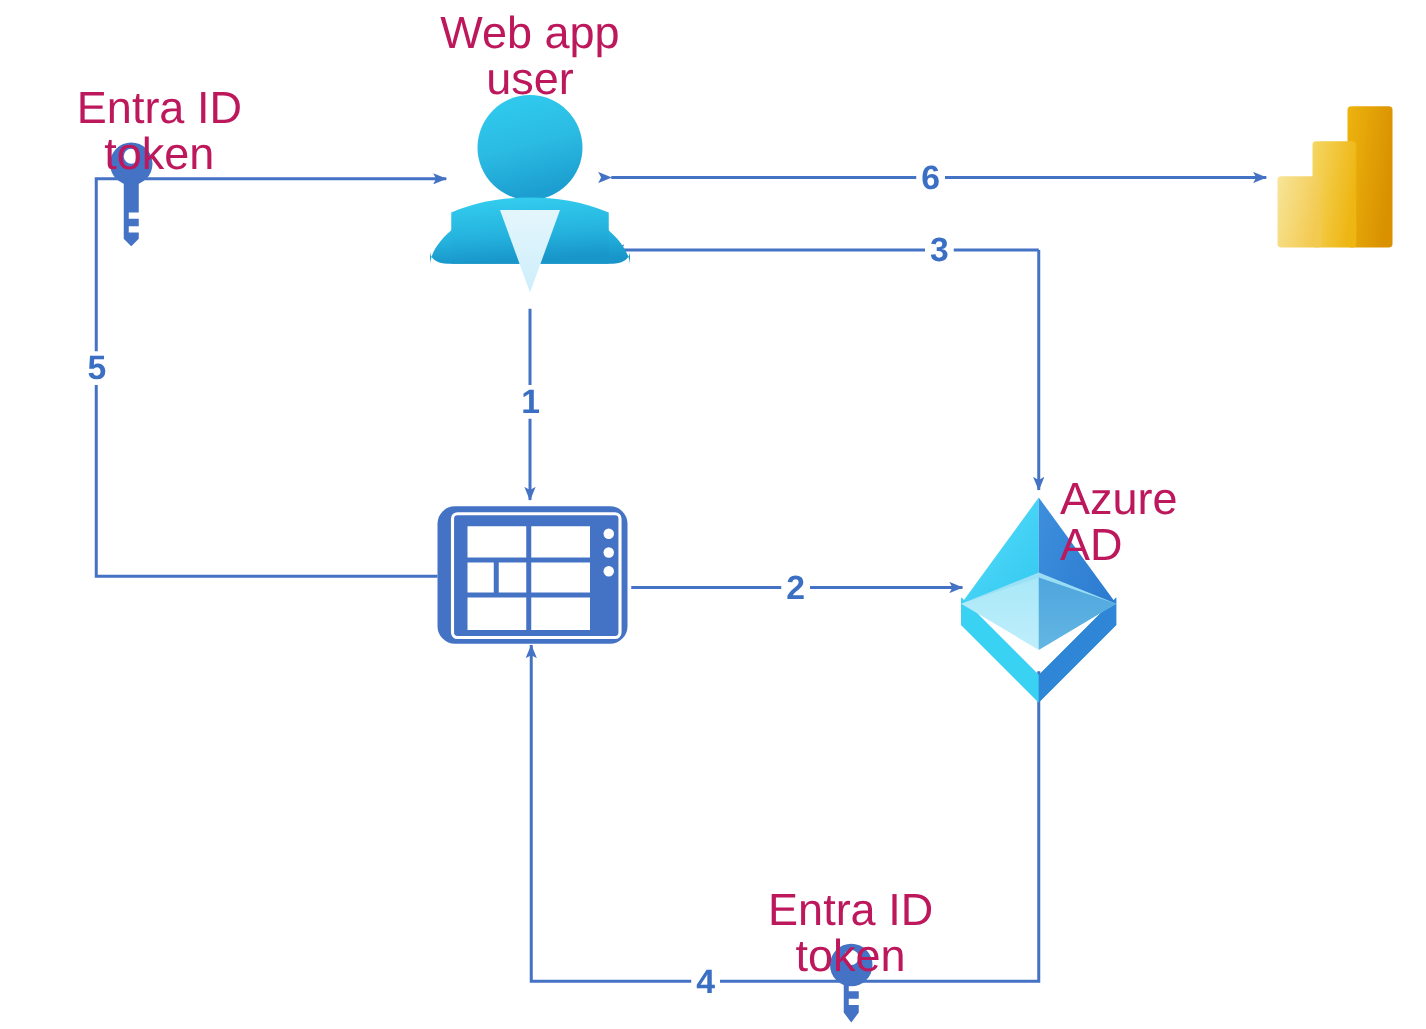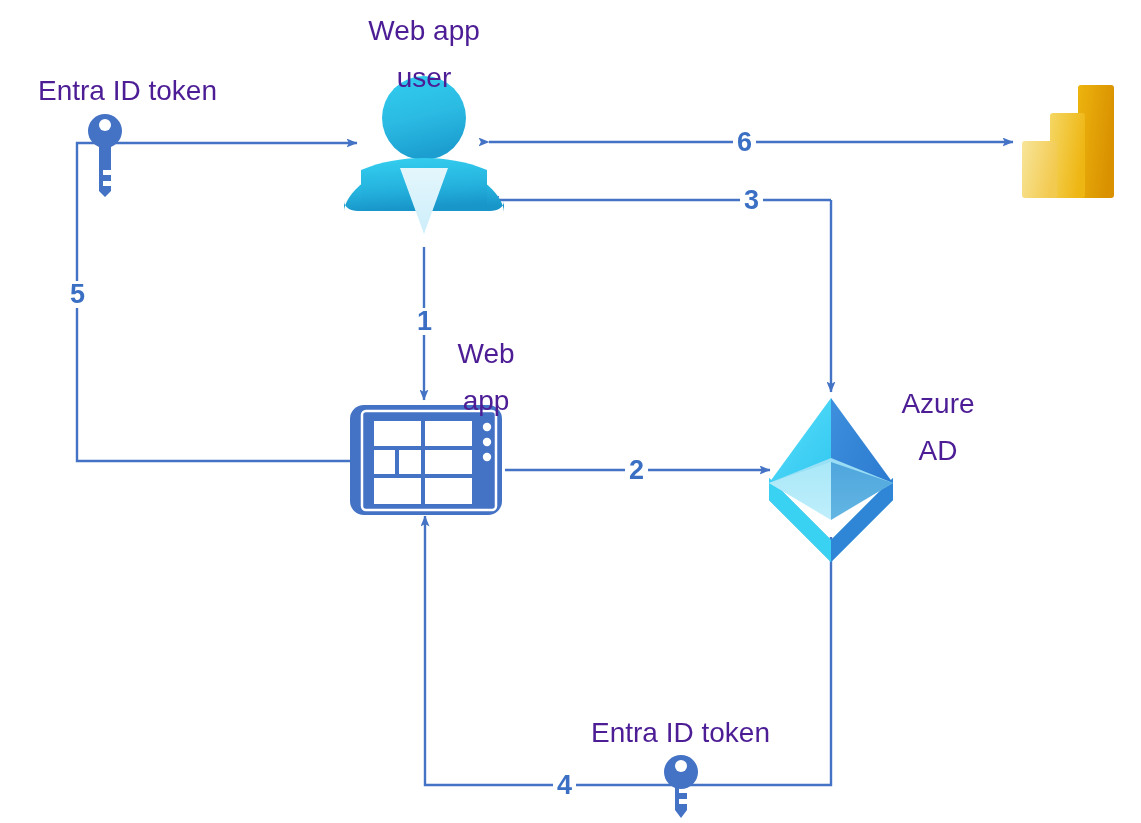--- a/index.html
+++ b/index.html
@@ -20,24 +20,24 @@
   }
   #diagram-svg {
     position: absolute;
     left: 0;
     top: 0;
     width: 1141px;
     height: 823px;
   }
   .lbl {
     position: absolute;
-    color: #4c1d95;
+    color: #be185d;
     font-family: "Liberation Sans", sans-serif;
-    font-size: 28px;
-    line-height: 47px;
+    font-size: 36px;
+    line-height: 37px;
     text-align: center;
     white-space: pre-line;
     letter-spacing: 0px;
   }
   .step-num {
     position: absolute;
     color: #3a6fc4;
     font-family: "Liberation Sans", sans-serif;
     font-size: 27px;
     font-weight: bold;
@@ -189,24 +189,22 @@
                L679,788 L679,793 L687,793 L687,799
                L679,799 L679,804 L687,804 L687,810
                L681,818 L675,810 Z" fill="#4472c4"></path>
     </g>
   </svg>
 
   <div class="lbl" style="left:344px; top:7px; width:160px;">Web app
 user</div>
 
 
-  <div class="lbl" style="left:432px; top:330px; width:108px;">Web
-app</div>
-
-  <div class="lbl" style="left:884px; top:380px; width:108px; text-align:center;">Azure
+
+  <div class="lbl" style="left:848px; top:380px; width:108px; text-align:left;">Azure
 AD</div>
 
   <div class="lbl" style="left:25px; top:67px; width:205px;">Entra ID token</div>
 
   <div class="lbl" style="left:578px; top:709px; width:205px;">Entra ID token</div>
 
   <div class="step-num" style="left:413px; top:308px;">1</div>
 
   <div class="step-num" style="left:625px; top:457px;">2</div>
 

